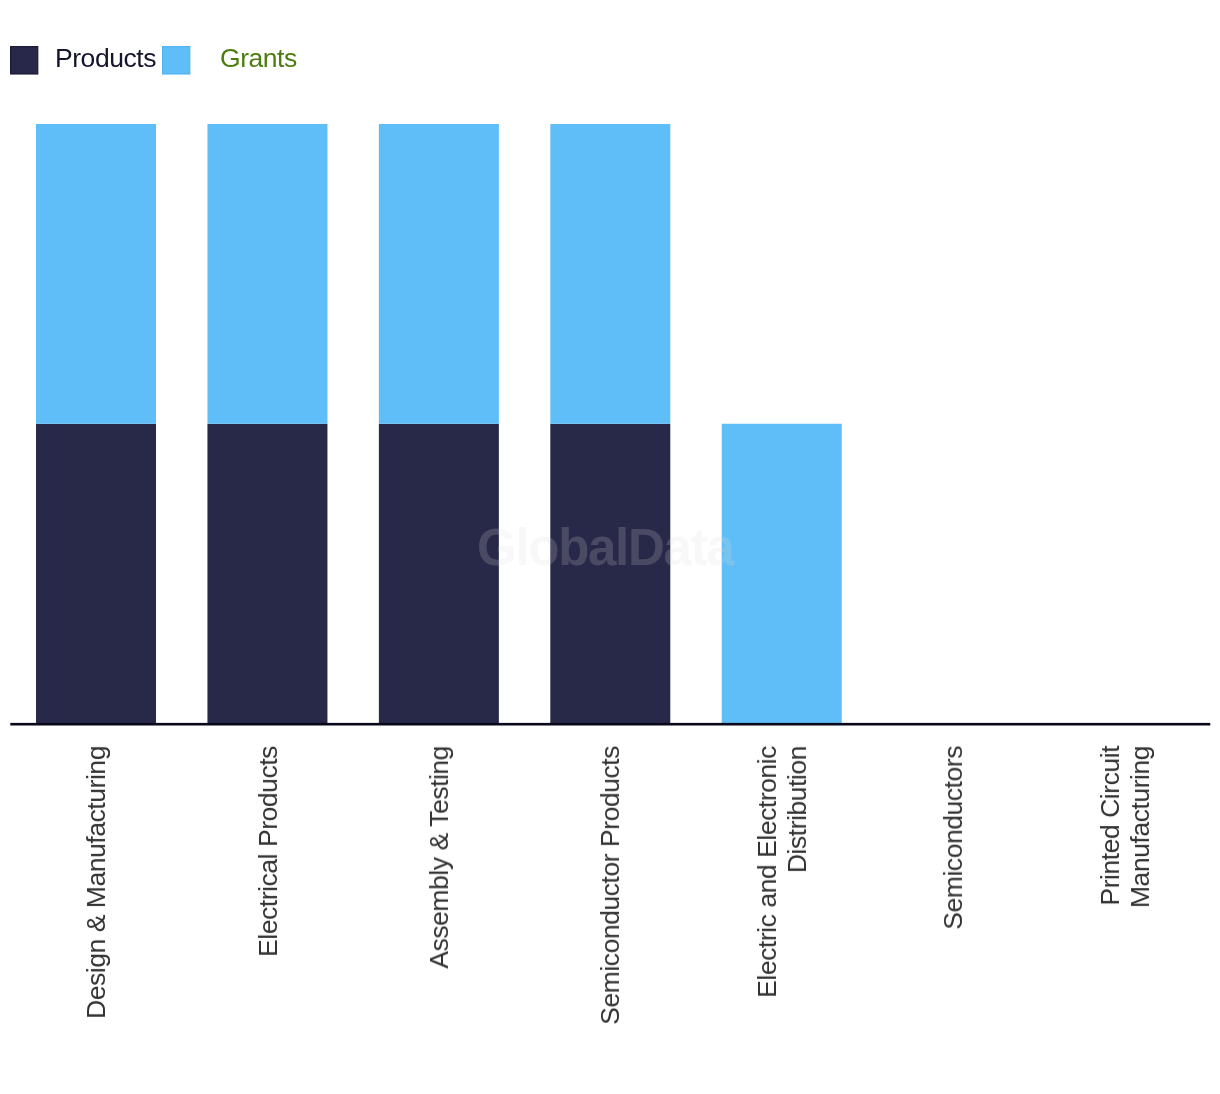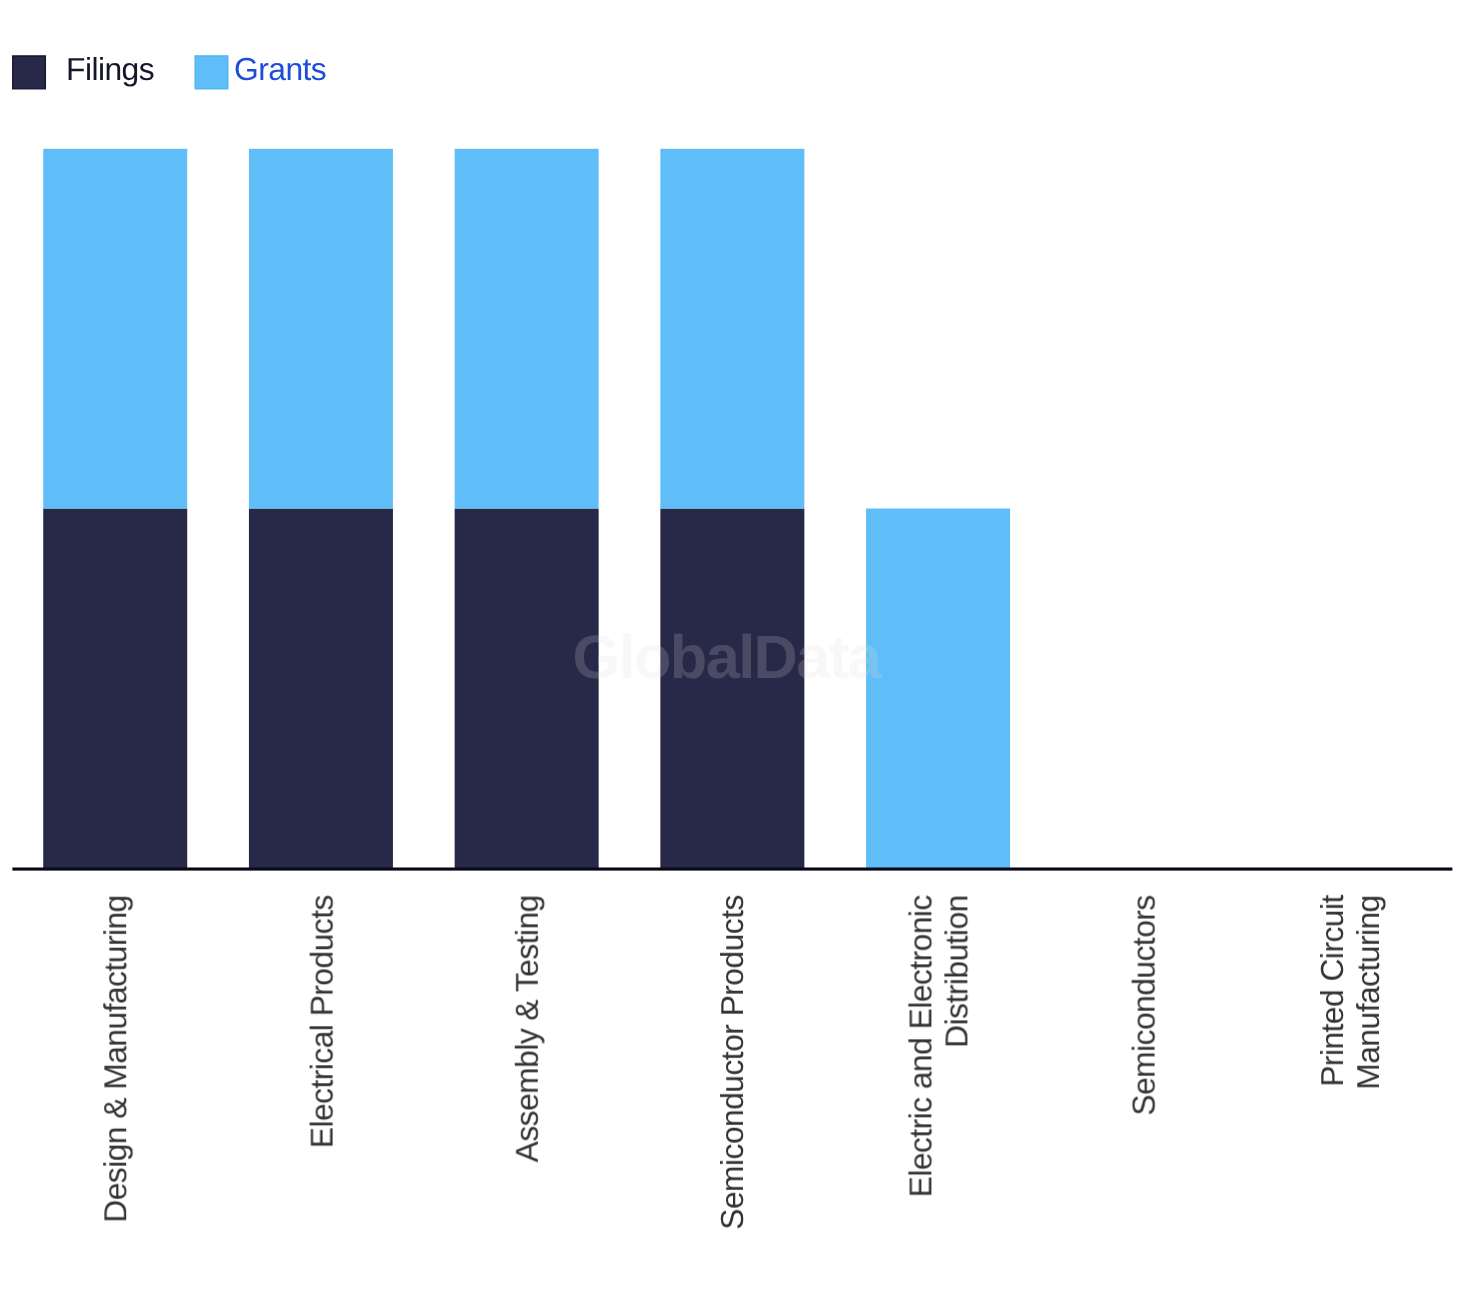--- a/index.html
+++ b/index.html
@@ -36,27 +36,27 @@
 </head>
 <body>
 
 <div id="chart">
 
   <div class="legend" id="legend">
     <div class="legend-item" id="legend-item-0" style="left: 10px; top: 46px; width: 45px; height: 28px;">
       <svg class="legend-swatch" width="30" height="30">
         <rect id="legend-rect-0" x="0.6" y="0.6" width="27.2" height="27.4" stroke-width="1.1" fill="#282848" stroke="#14142f"></rect>
       </svg>
-      <span class="legend-label" id="legend-label-0" style="color: rgb(21, 21, 44); left: 45px;">Filings</span>
+      <span class="legend-label" id="legend-label-0" style="color: rgb(21, 21, 44); left: 45px;">Products</span>
     </div>
     <div class="legend-item" id="legend-item-1" style="left: 162.2px; top: 46px; width: 45px; height: 28px;">
       <svg class="legend-swatch" width="30" height="30">
         <rect id="legend-rect-1" x="0.6" y="0.6" width="27.2" height="27.4" stroke-width="1.1" fill="#5fbef7" stroke="#4db2f3"></rect>
       </svg>
-      <span class="legend-label" id="legend-label-1" style="color: #1d4ed8; left: 33px;">Grants</span>
+      <span class="legend-label" id="legend-label-1" style="color: #4d7c0f; left: 58px;">Grants</span>
     </div>
   </div>
 
   <div class="plot" id="plot">
 
     <svg class="bars-svg" id="bars-svg" width="1220" height="1094">
 
     <rect class="bar" x="36.01428571428572" width="119.99999999999999" height="299.75" y="423.75" fill="#282848"></rect>
         <rect class="bar" x="36.01428571428572" width="119.99999999999999" height="299.75" y="124" fill="#5fbef7"></rect>
         <rect class="bar" x="207.44285714285715" width="119.99999999999999" height="299.75" y="423.75" fill="#282848"></rect>

